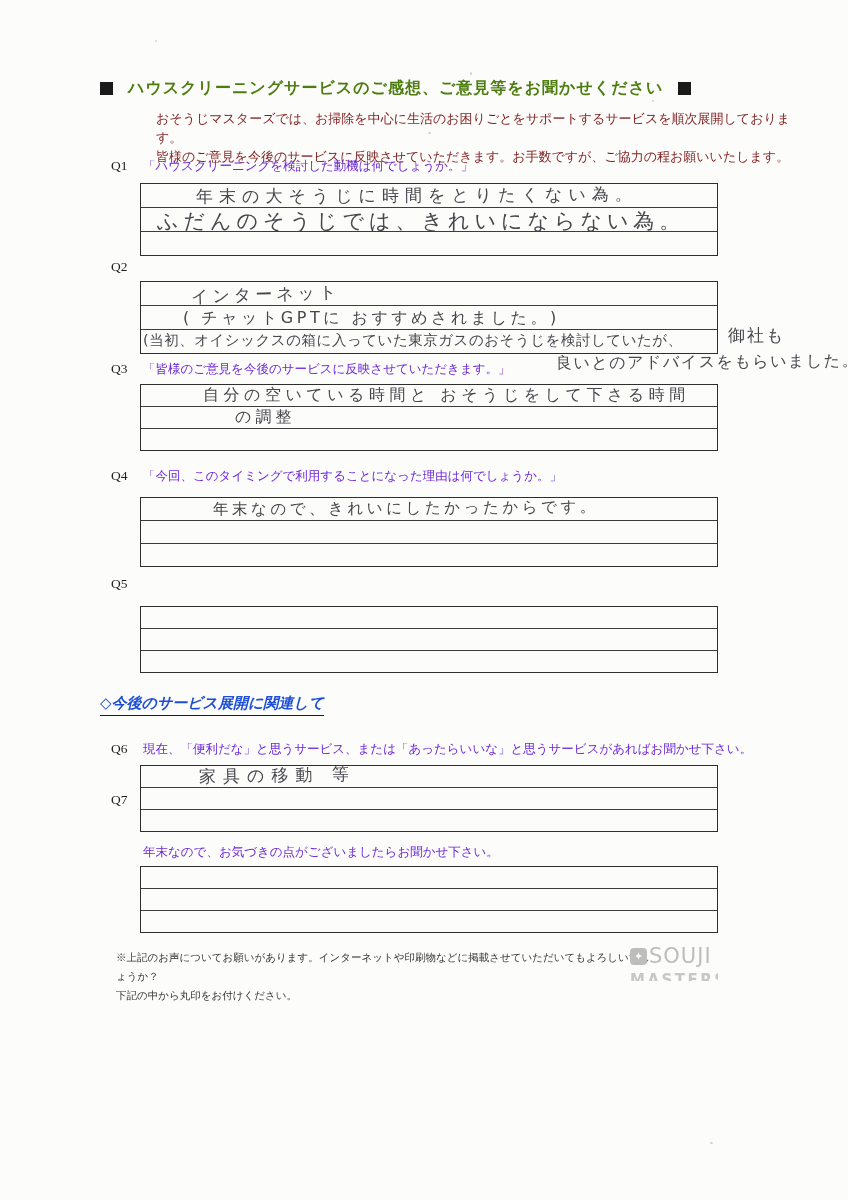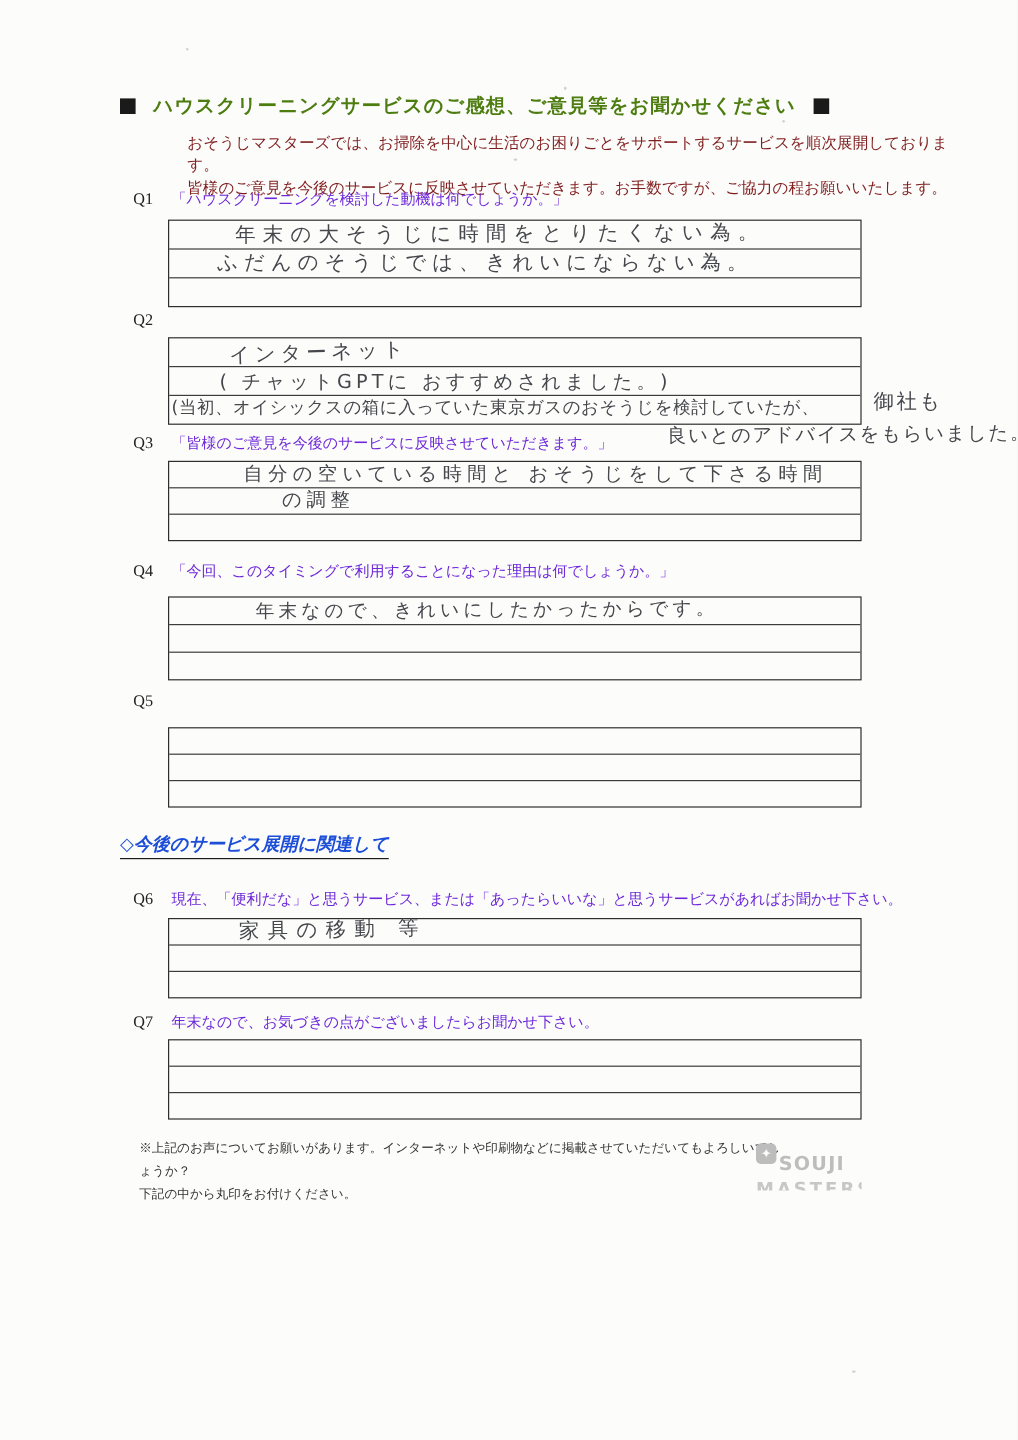--- a/index.html
+++ b/index.html
@@ -45,21 +45,21 @@
   }
   
   .footer{position:absolute;top:948px;left:116px;width:540px;font-size:10.5px;line-height:19px;color:#333;}
   
   .logo{position:absolute;top:944px;left:630px;width:88px;color:#bdbdbd;font-family:"DejaVu Sans",sans-serif;}
   .logo-top{display:flex;align-items:center;gap:2px;}
   .logo-o{
     width:17px;height:17px;border-radius:4px;background:#bdbdbd;
     color:#fcfcfb;font-size:11px;line-height:17px;text-align:center;flex:0 0 auto;
   }
-  .logo-souji{font-size:16px;font-weight:bold;letter-spacing:1px;margin-top:16px;}
+  .logo-souji{font-size:21px;font-weight:normal;letter-spacing:1px;}
   .logo-bottom-clip{height:11px;overflow:hidden;margin-top:2px;}
   .logo-masters{font-size:15px;font-weight:bold;letter-spacing:2.5px;color:#c7c7c7;}
   
   .speck{position:absolute;background:#cfcfcb;border-radius:50%;}
 </style>
 </head>
 <body>
 
 <div class="page">
 
@@ -74,21 +74,21 @@
     <div>皆様のご意見を今後のサービスに反映させていただきます。お手数ですが、ご協力の程お願いいたします。</div>
   </div>
 
   <span class="q-label" style="top:158px">Q1</span>
   <span class="q-text" style="top:158px">「ハウスクリーニングを検討した動機は何でしょうか。」</span>
   <div class="abox" style="top:183px">
     <div class="row" style="height:23px">
       <span class="hw" style="left:55px;top:2px;font-size:17px;letter-spacing:6px;transform:rotate(-0.3deg)">年末の大そうじに時間をとりたくない為。</span>
     </div>
     <div class="row" style="height:23px">
-      <span class="hw" style="left:40px;top:2px;font-size:17px;letter-spacing:5px">ふだんのそうじでは、きれいにならない為。</span>
+      <span class="hw" style="left:16px;top:2px;font-size:21px;letter-spacing:5px">ふだんのそうじでは、きれいにならない為。</span>
     </div>
     <div class="row" style="height:23px"></div>
   </div>
 
   <span class="q-label" style="top:259px">Q2</span>
   <div class="abox" style="top:281px">
     <div class="row" style="height:23px">
       <span class="hw" style="left:50px;top:3px;font-size:17px;letter-spacing:4px;transform:rotate(-2deg)">インターネット</span>
     </div>
     <div class="row" style="height:23px">
@@ -136,21 +136,21 @@
   <span class="q-label" style="top:741px">Q6</span>
   <span class="q-text" style="top:741px">現在、「便利だな」と思うサービス、または「あったらいいな」と思うサービスがあればお聞かせ下さい。</span>
   <div class="abox" style="top:765px">
     <div class="row" style="height:21px">
       <span class="hw" style="left:58px;top:0px;font-size:17px;letter-spacing:7px;transform:rotate(-1deg)">家具の移動 等</span>
     </div>
     <div class="row" style="height:21px"></div>
     <div class="row" style="height:21px"></div>
   </div>
 
-  <span class="q-label" style="top:844px">Q7</span>
+  <span class="q-label" style="top:792px">Q7</span>
   <span class="q-text" style="top:844px">年末なので、お気づきの点がございましたらお聞かせ下さい。</span>
   <div class="abox" style="top:866px">
     <div class="row" style="height:21px"></div>
     <div class="row" style="height:21px"></div>
     <div class="row" style="height:21px"></div>
   </div>
 
   <div class="footer">
     <div>※上記のお声についてお願いがあります。インターネットや印刷物などに掲載させていただいてもよろしいでしょうか？</div>
     <div>下記の中から丸印をお付けください。</div>

